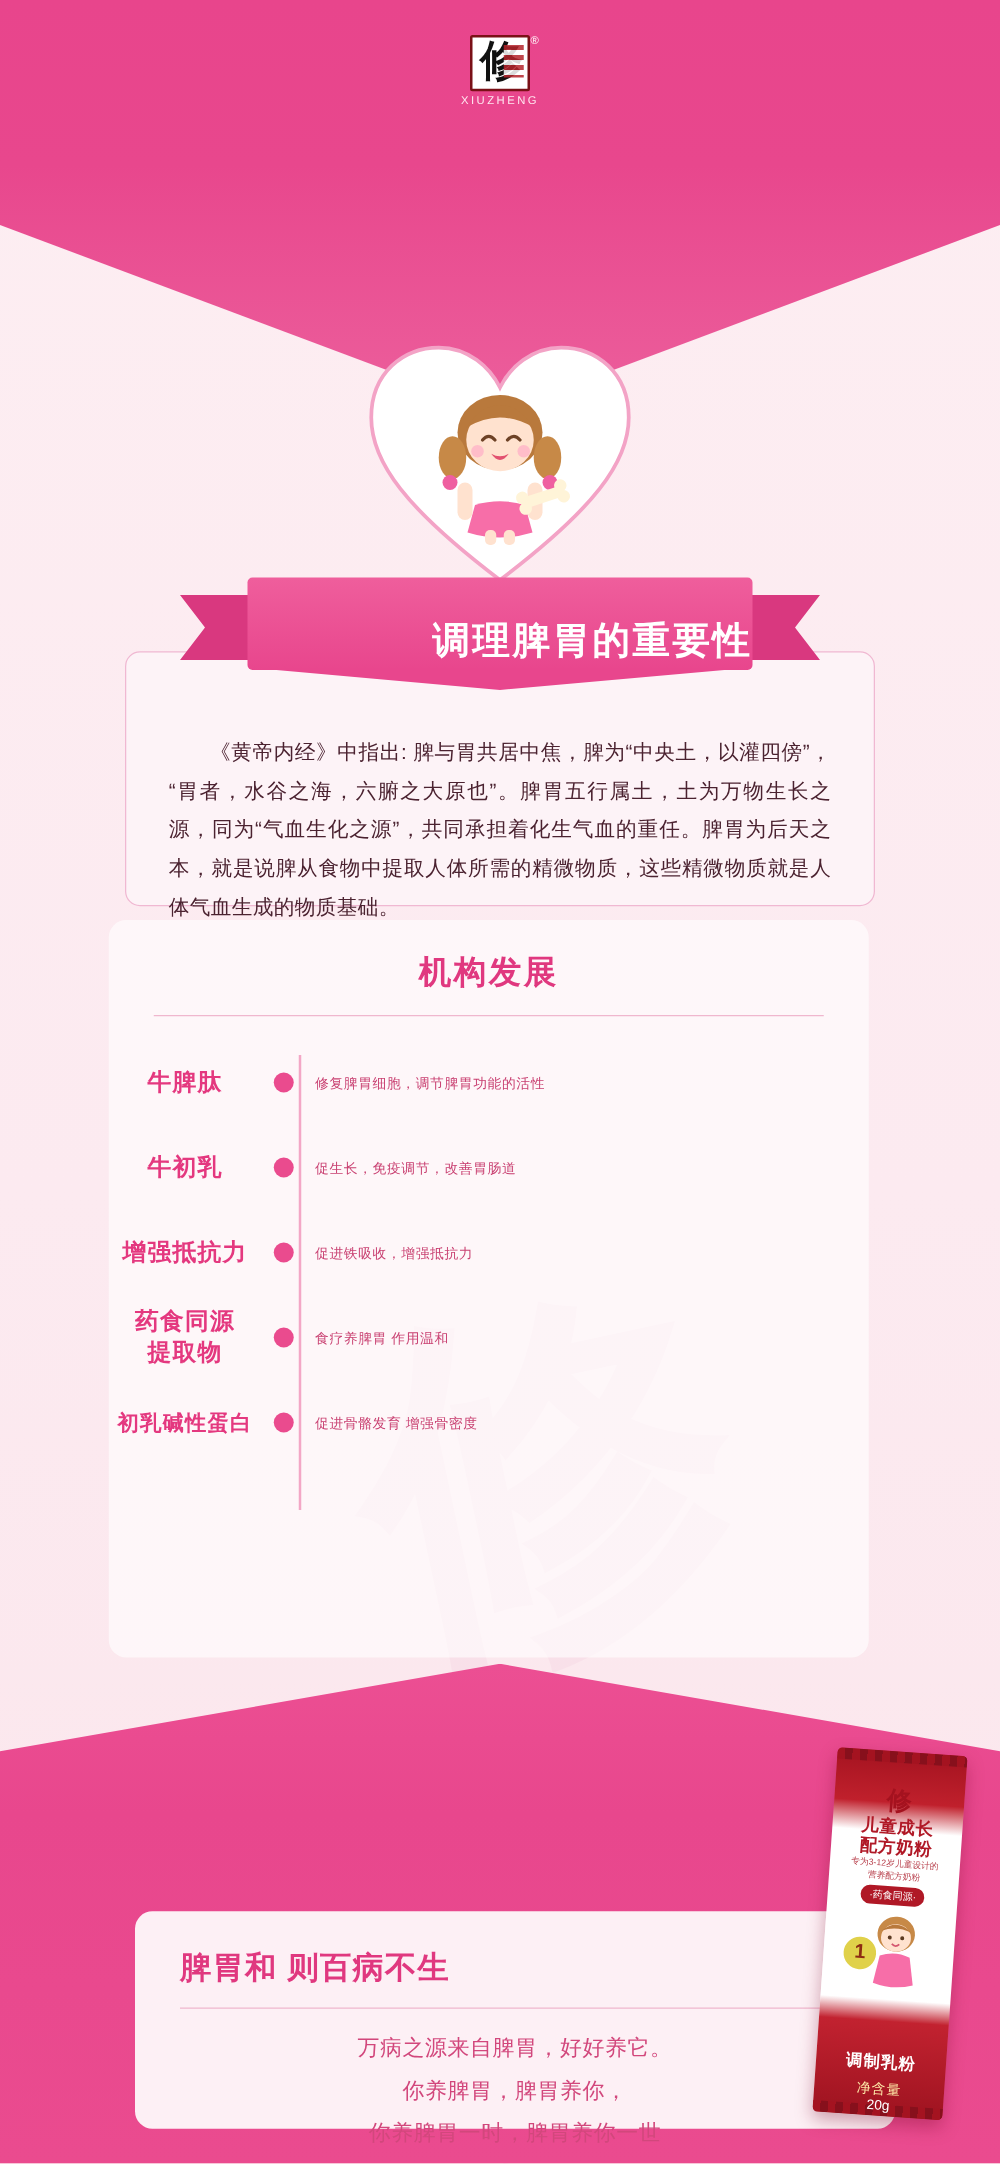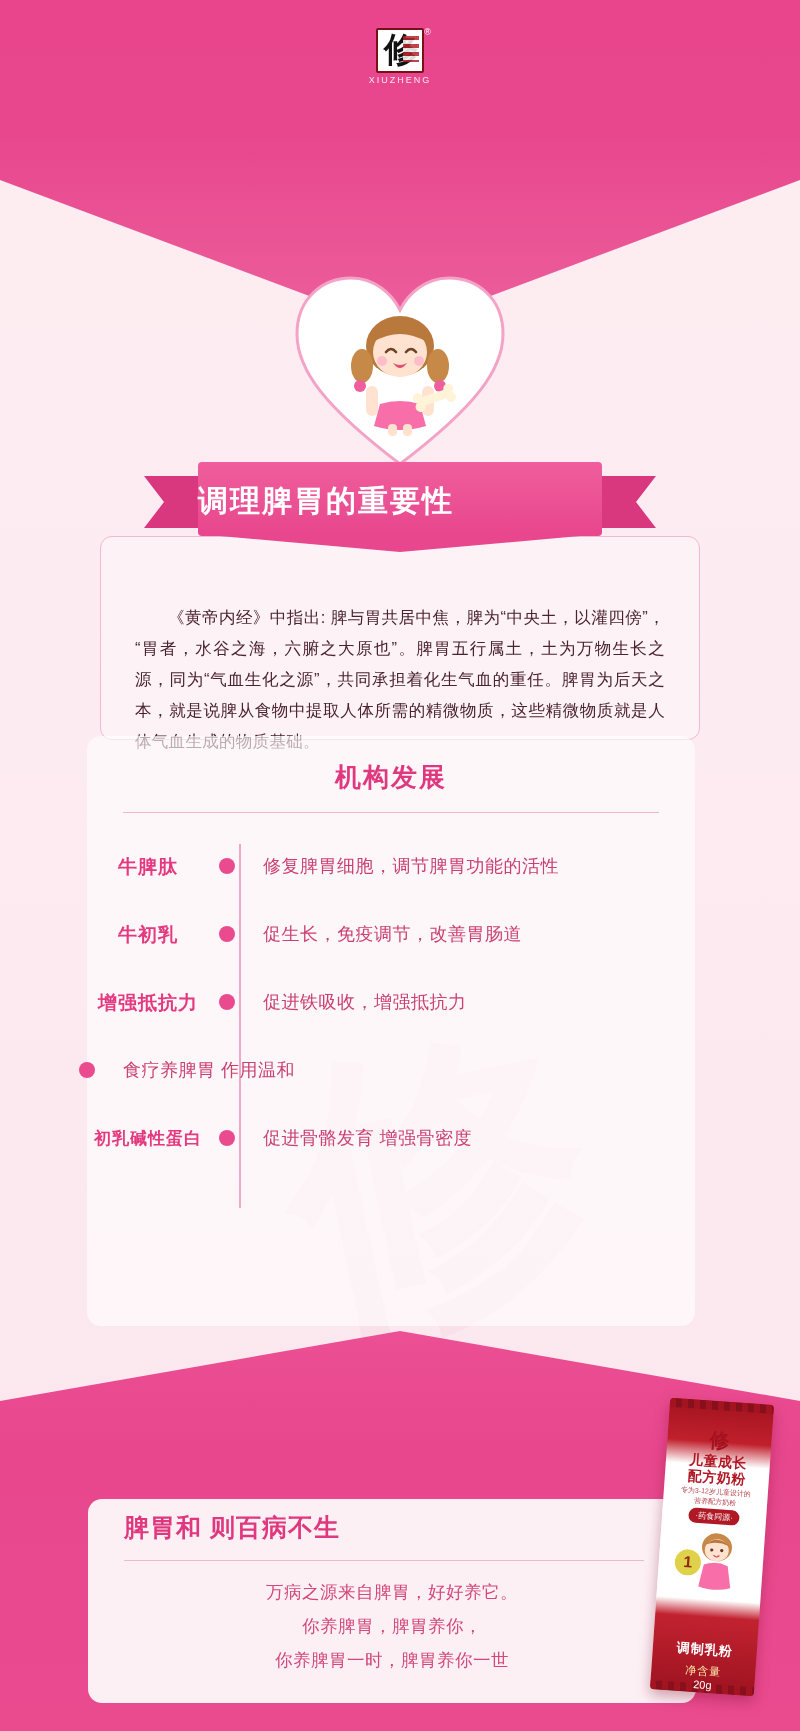--- a/index.html
+++ b/index.html
@@ -167,37 +167,37 @@
     content: "";
     position: absolute;
     left: 0; right: 0; bottom: -16px;
     height: 18px;
     background: linear-gradient(180deg, #e8468d 0%, #e8468d 100%);
     clip-path: polygon(0 0, 404px 0, 202px 18px);
   }
   .ribbon-text {
     position: absolute;
     left: 54px;
-    top: 4px;
+    top: 16px;
     width: 404px;
     height: 74px;
     line-height: 70px;
-    text-align: left;
+    text-align: right;
     color: #ffffff;
     font-size: 30px;
     font-weight: bold;
     letter-spacing: 2px;
     font-family: "Liberation Sans", sans-serif;
   }
 
   
   .quote-card {
     position: absolute;
     left: 100px;
-    top: 536px;
+    top: 521px;
     width: 600px;
     height: 204px;
     background: #fdf3f7;
     border: 1px solid #f0b8d2;
     border-radius: 12px;
     box-sizing: border-box;
     padding: 48px 34px 28px 34px;
   }
   .quote-text {
     color: #4b2230;
@@ -271,23 +271,23 @@
     width: 16px;
     height: 16px;
     border-radius: 50%;
     background: #ea4b8e;
     flex: 0 0 16px;
     margin-left: -8px;
     z-index: 2;
     position: relative;
   }
   .ing-desc {
-    padding-left: 28px;
+    padding-left: 17px;
     color: #c94172;
-    font-size: 18px;
+    font-size: 11px;
     letter-spacing: .5px;
     text-align: center;
   }
 
   
   .footer {
     position: absolute;
     left: 0;
     bottom: 0;
     width: 800px;
@@ -297,28 +297,28 @@
   }
   .footer-inner {
     position: absolute;
     left: 0;
     bottom: 0;
     width: 800px;
     height: 400px;
   }
   .footer-card {
     position: absolute;
-    left: 88px;
+    left: 108px;
     bottom: 28px;
     width: 608px;
-    height: 204px;
+    height: 174px;
     background: #fdf0f5;
     border-radius: 14px;
     box-sizing: border-box;
-    padding: 12px 36px;
+    padding: 28px 36px;
   }
   .footer-title {
     color: #e0387f;
     font-size: 25px;
     font-weight: bold;
     letter-spacing: 1px;
   }
   .footer-rule {
     margin: 16px 0 14px 0;
     width: 520px;
@@ -555,20 +555,24 @@
       </div>
 
 
       <div class="ing-row">
         <div class="ing-name">增强抵抗力</div>
         <div class="ing-dot"></div>
         <div class="ing-desc">促进铁吸收，增强抵抗力</div>
       </div>
 
       <div class="ing-row">
+        <div class="ing-name">
+          <span>药食同源</span><br>
+          <span>提取物</span>
+        </div>
         <div class="ing-dot"></div>
         <div class="ing-desc">食疗养脾胃 作用温和</div>
       </div>
 
       <div class="ing-row">
         <div class="ing-name" style="font-size:17px;">初乳碱性蛋白</div>
         <div class="ing-dot"></div>
         <div class="ing-desc">促进骨骼发育 增强骨密度</div>
       </div>
 

